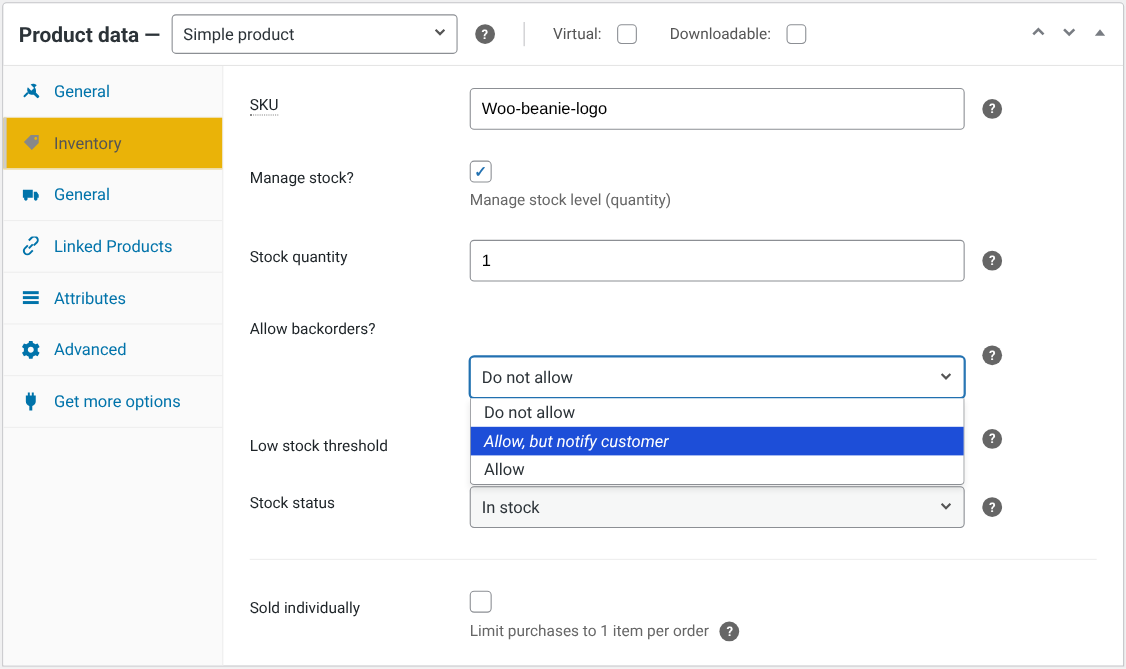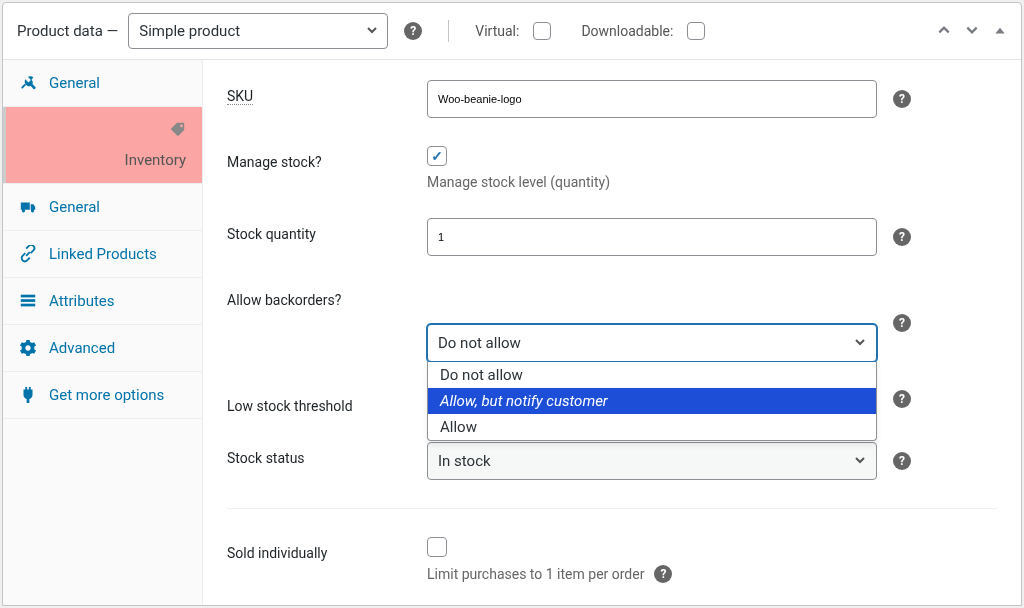--- a/index.html
+++ b/index.html
@@ -1,47 +1,47 @@
 <!DOCTYPE html>
 <html><head>
 <meta charset="utf-8">
 <style>
 * { box-sizing: border-box; margin: 0; padding: 0; }
 body { font-family: -apple-system, BlinkMacSystemFont, "Segoe UI", Roboto, sans-serif; font-size: 14px; color: #2c3338; background: #f0f0f1; width: 1024px; height: 608px; overflow: hidden; }
 
 .panel { background: #fff; border: 1px solid #c3c4c7; border-radius: 4px 4px 0 0; margin: 2px; height: 604px; display: flex; flex-direction: column; }
 
 .panel-header { display: flex; align-items: center; padding: 10px 14px; border-bottom: 1px solid #e5e5e5; gap: 10px; }
-.panel-title { font-weight: 400; font-size: 15px; }
+.panel-title { font-weight: 700; font-size: 19px; }
 .product-type-select { height: 36px; width: 260px; border: 1px solid #8c8f94; border-radius: 4px; padding: 0 30px 0 10px; font-size: 15px; background: #fff; appearance: none; position: relative; display: flex; align-items: center; }
 .select-wrap { position: relative; }
 .select-caret { position: absolute; right: 10px; top: 50%; transform: translateY(-50%); pointer-events: none; color: #555; }
 .hdr-help { color: #666; margin-left: 6px; }
 .sep { width: 1px; height: 22px; background: #c3c4c7; margin: 0 16px; }
 .toggle-label { color: #555; font-size: 14px; margin-right: 4px; }
 .chk-small { width: 18px; height: 18px; border: 1px solid #8c8f94; border-radius: 4px; background: #fff; margin-right: 20px; }
 .hdr-right { margin-left: auto; display: flex; align-items: center; gap: 14px; color: #787c82; }
 .hdr-right svg { cursor: pointer; }
 
 .panel-body { display: flex; flex: 1; overflow: hidden; }
 
 .tabs { width: 200px; border-right: 1px solid #eee; background: #fafafa; }
 .tab { display: flex; align-items: flex-end; gap: 12px; padding: 14px 16px; color: #0073aa; font-size: 15px; border-bottom: 1px solid #eee; cursor: pointer; position: relative; }
-.tab.active { background: #fca5a5; color: #555; flex-direction: column; }
+.tab.active { background: #eab308; color: #555; }
 .tab.active::before { content: ""; position: absolute; left: 0; top: 0; bottom: 0; width: 3px; background: #ccc; }
 .tab-icon { width: 18px; height: 18px; color: #0073aa; flex-shrink: 0; }
 .tab.active .tab-icon { color: #888; }
 
 .content { flex: 1; padding: 20px 24px; overflow-y: auto; position: relative; }
 .field-row { display: flex; align-items: flex-start; margin-bottom: 28px; }
 .field-label { width: 200px; padding-top: 8px; color: #1d2327; font-size: 14px; }
 .field-label.dotted { border-bottom: 1px dotted #888; display: inline; width: auto; }
 .field-label-wrap { width: 200px; padding-top: 8px; }
 .field-control { flex: 1; display: flex; align-items: center; gap: 16px; }
-.txt-input { width: 450px; height: 38px; border: 1px solid #8c8f94; border-radius: 4px; padding: 0 10px; font-size: 11px; }
+.txt-input { width: 450px; height: 38px; border: 1px solid #8c8f94; border-radius: 4px; padding: 0 10px; font-size: 15px; }
 .sel-input { width: 450px; height: 38px; border: 1px solid #8c8f94; border-radius: 4px; padding: 0 10px; font-size: 15px; background: #f6f7f7; display: flex; align-items: center; position: relative; }
 .sel-input.open { border-color: #2271b1; box-shadow: 0 0 0 1px #2271b1; background: #fff; }
 .chk { width: 20px; height: 20px; border: 1px solid #8c8f94; border-radius: 4px; background: #fff; display: inline-flex; align-items: center; justify-content: center; }
 .chk.checked::after { content: "✓"; color: #2271b1; font-weight: 700; font-size: 14px; }
 .help-icon { width: 18px; height: 18px; border-radius: 50%; background: #666; color: #fff; display: inline-flex; align-items: center; justify-content: center; font-size: 12px; font-weight: 700; flex-shrink: 0; }
 .desc { color: #666; font-size: 14px; margin-top: 8px; }
 .field-col { display: flex; flex-direction: column; }
 
 .dropdown-list { position: absolute; left: 0; top: 38px; width: 450px; background: #fff; border: 1px solid #8c8f94; border-top: none; border-radius: 0 0 4px 4px; z-index: 10; box-shadow: 0 4px 6px rgba(0,0,0,0.08); }
 .dropdown-opt { padding: 4px 12px; font-size: 15px; cursor: pointer; }

